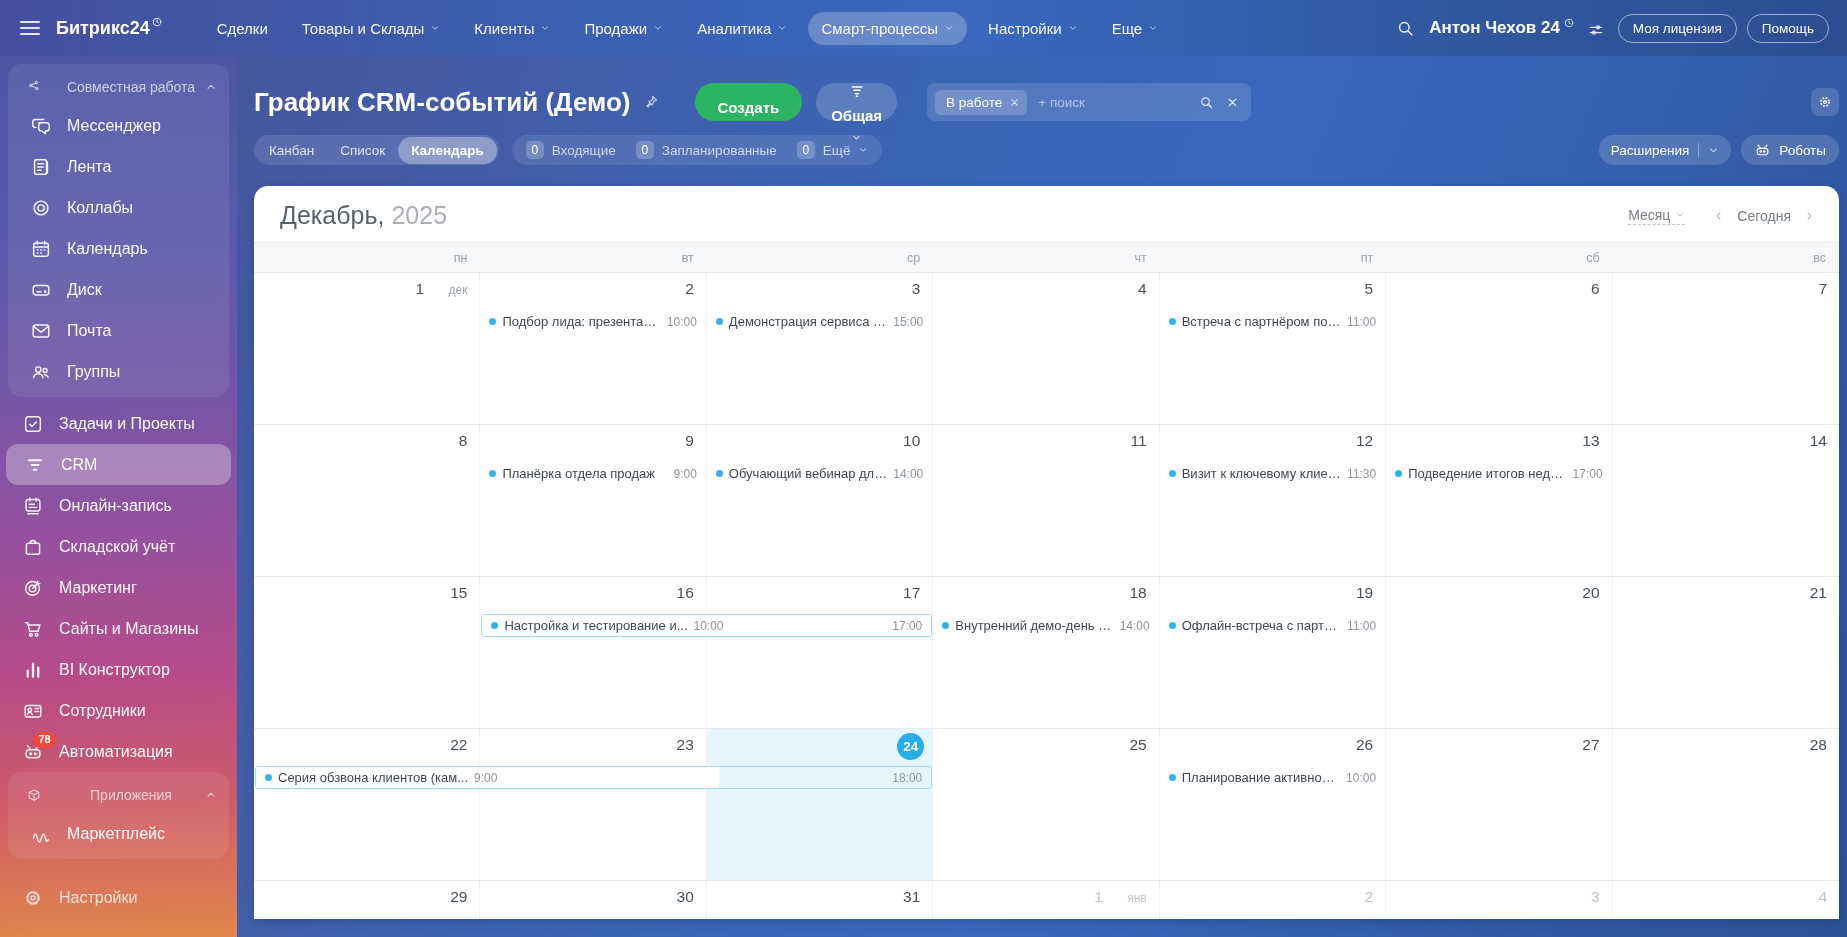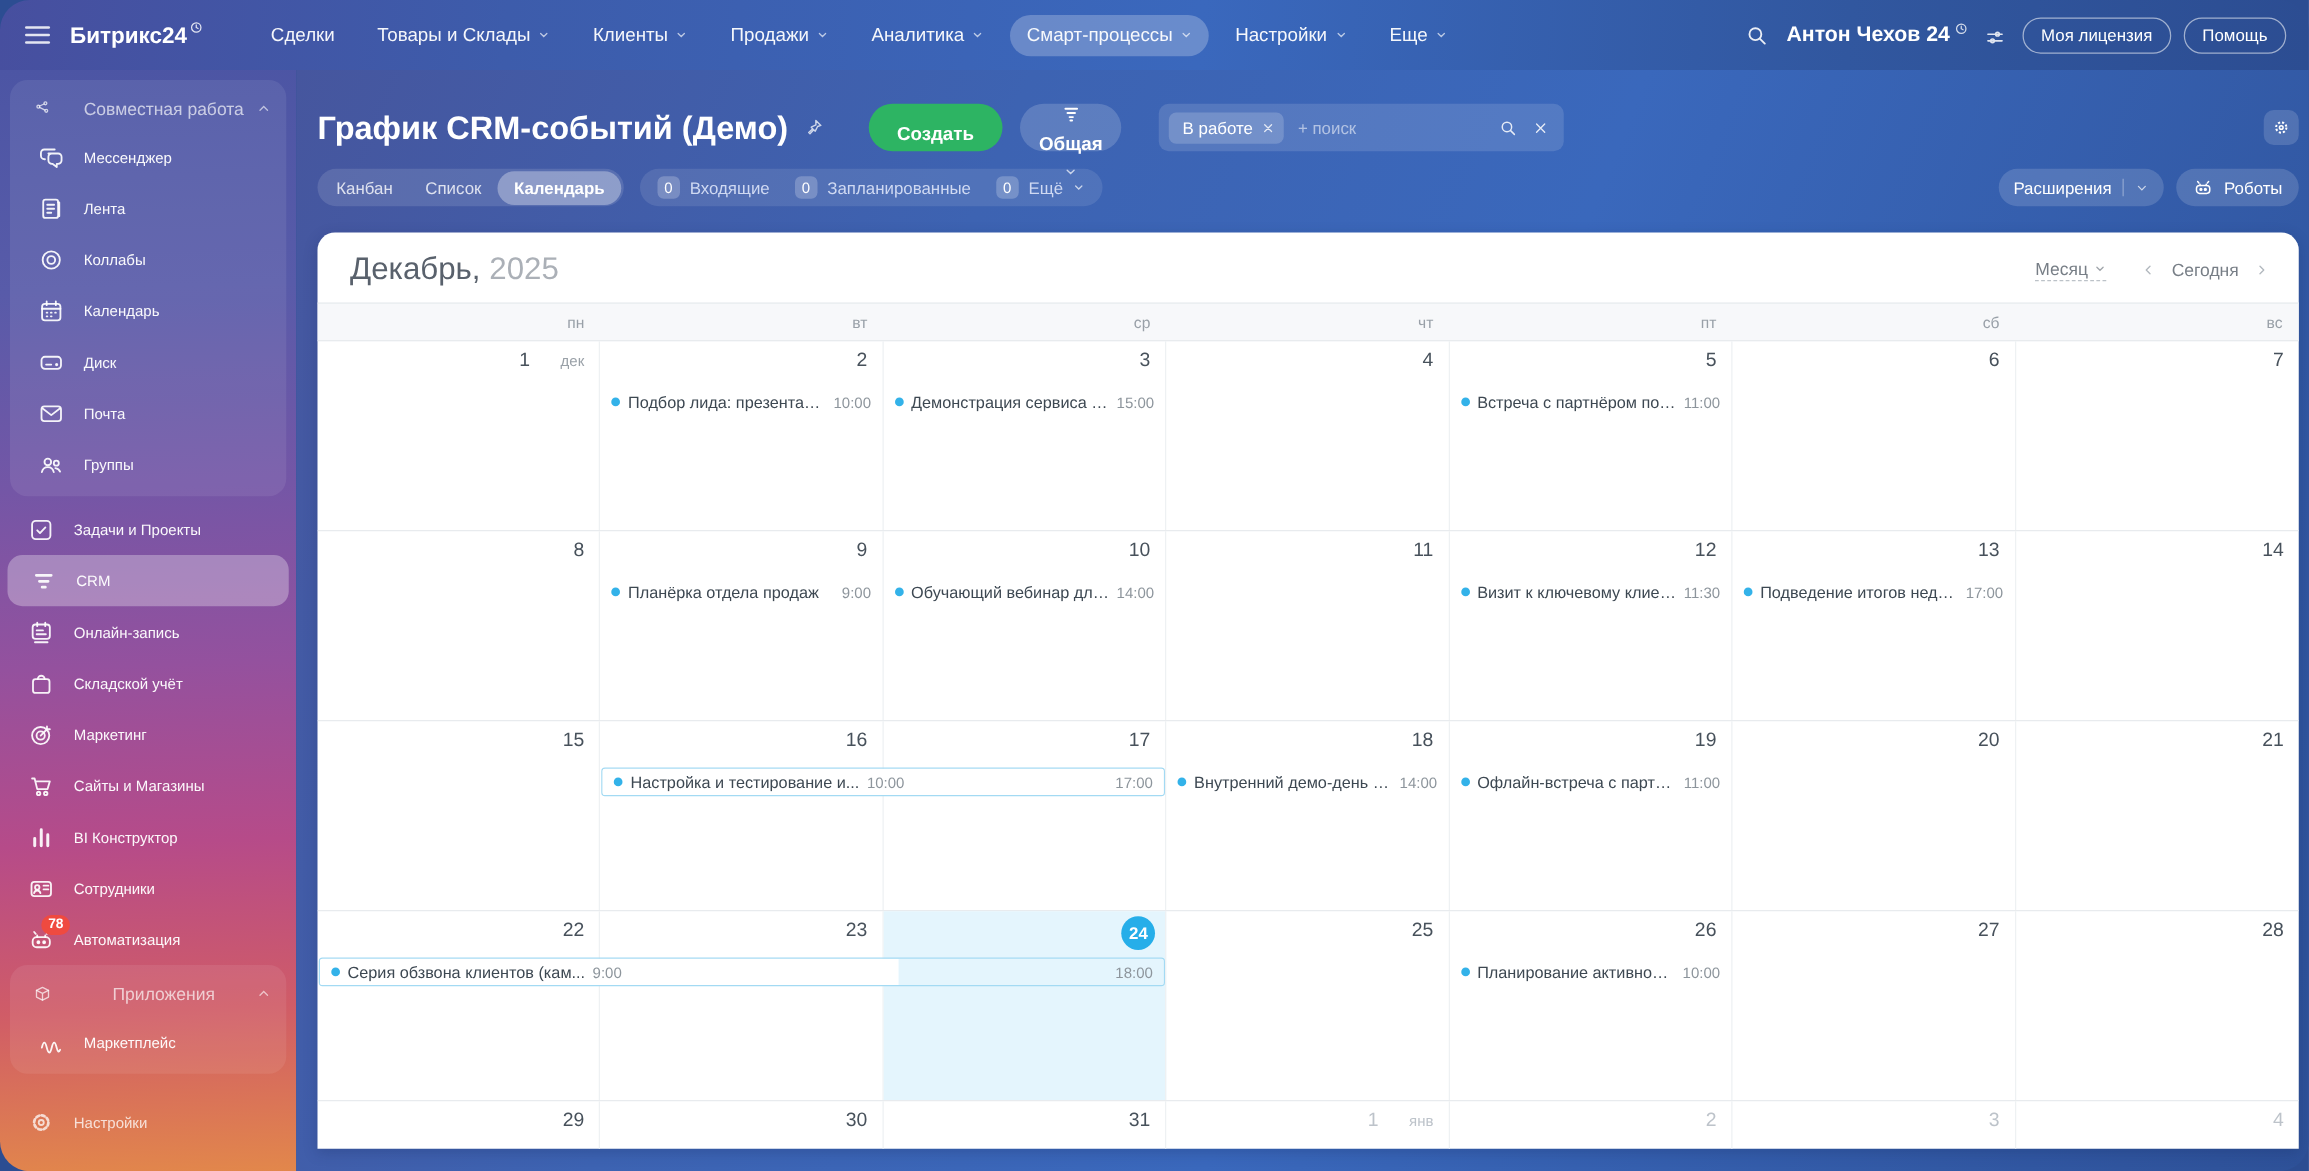--- a/index.html
+++ b/index.html
@@ -1,18 +1,18 @@
 <!DOCTYPE html>
 <html><head>
 <meta charset="utf-8">
 <style>
   html,body{margin:0;padding:0;background:#2c4d92;}
   *{box-sizing:border-box;}
   #app{position:relative;width:1847px;height:937px;overflow:hidden;
-       font-family:"Liberation Sans","DejaVu Sans",sans-serif;border-radius:24px;-webkit-font-smoothing:antialiased;}
+       font-family:"Liberation Sans","DejaVu Sans",sans-serif;-webkit-font-smoothing:antialiased;}
   svg{display:block;}
 
   
   .topbar{position:absolute;top:0;left:0;right:0;height:56px;display:flex;align-items:center;
           padding:0 18px 0 20px;color:#fff;z-index:5;
           background:linear-gradient(94deg,#474f9f 0%,#3d5cab 22%,#3a68bd 52%,#31579f 80%,#2c4d92 100%);}
   .burger{width:20px;display:flex;flex-direction:column;gap:4px;cursor:pointer;}
   .burger span{height:2px;background:rgba(255,255,255,.85);border-radius:2px;}
   .logo{margin-left:16px;font-size:18px;font-weight:bold;display:flex;align-items:flex-start;cursor:pointer;white-space:nowrap;}
   .logo .sup{margin:-1px 0 0 2px;opacity:.85;}
@@ -35,21 +35,21 @@
            background:linear-gradient(178deg,#4c55a4 0%,#585ba9 20%,#7456a6 38%,#94519e 54%,#b64b89 70%,#d05c67 85%,#e2874b 100%);}
   .sb-group{margin:0 8px 6px 8px;padding:5px 0;background:rgba(255,255,255,.08);border-radius:14px;text-align:center;}
   .sb-header{display:flex;align-items:center;height:36px;padding:0 12px 0 18px;cursor:pointer;}
   .sb-hicon{width:18px;margin-right:13px;color:rgba(255,255,255,.7);}
   .sb-hlabel{font-size:14px;color:rgba(255,255,255,.68);white-space:nowrap;flex:1;}
   .sb-hchev{color:rgba(255,255,255,.6);}
   .sb-item{display:flex;align-items:center;height:41px;padding:0 10px 0 18px;cursor:pointer;border-radius:12px;margin:0 4px;}
   .sb-item.active{background:rgba(255,255,255,.30);margin:0 6px;}
   .sb-item.muted{opacity:.8;}
   .sb-icon{width:24px;margin-right:13px;color:rgba(255,255,255,.92);position:relative;flex:none;}
-  .sb-label{font-size:12px;white-space:nowrap;color:rgba(255,255,255,.96);}
+  .sb-label{font-size:16px;white-space:nowrap;color:rgba(255,255,255,.96);}
   .sb-badge{position:absolute;top:-9px;left:11px;background:#ef4a40;color:#fff;font-size:11px;font-weight:bold;
             border-radius:9px;padding:1.5px 5.5px;line-height:1.2;display:none;}
   .sb-spacer{height:12px;}
 
   
   .main{position:absolute;top:56px;left:237px;right:0;bottom:0;
         background:linear-gradient(112deg,#46569e 0%,#3d63b2 30%,#3a68bc 55%,#2e5198 100%);}
   .content{padding:0 8px 0 17px;height:100%;}
   .title-row{display:flex;align-items:center;margin-top:26px;height:40px;color:#fff;}
   .page-title{font-size:26px;font-weight:bold;white-space:nowrap;}

